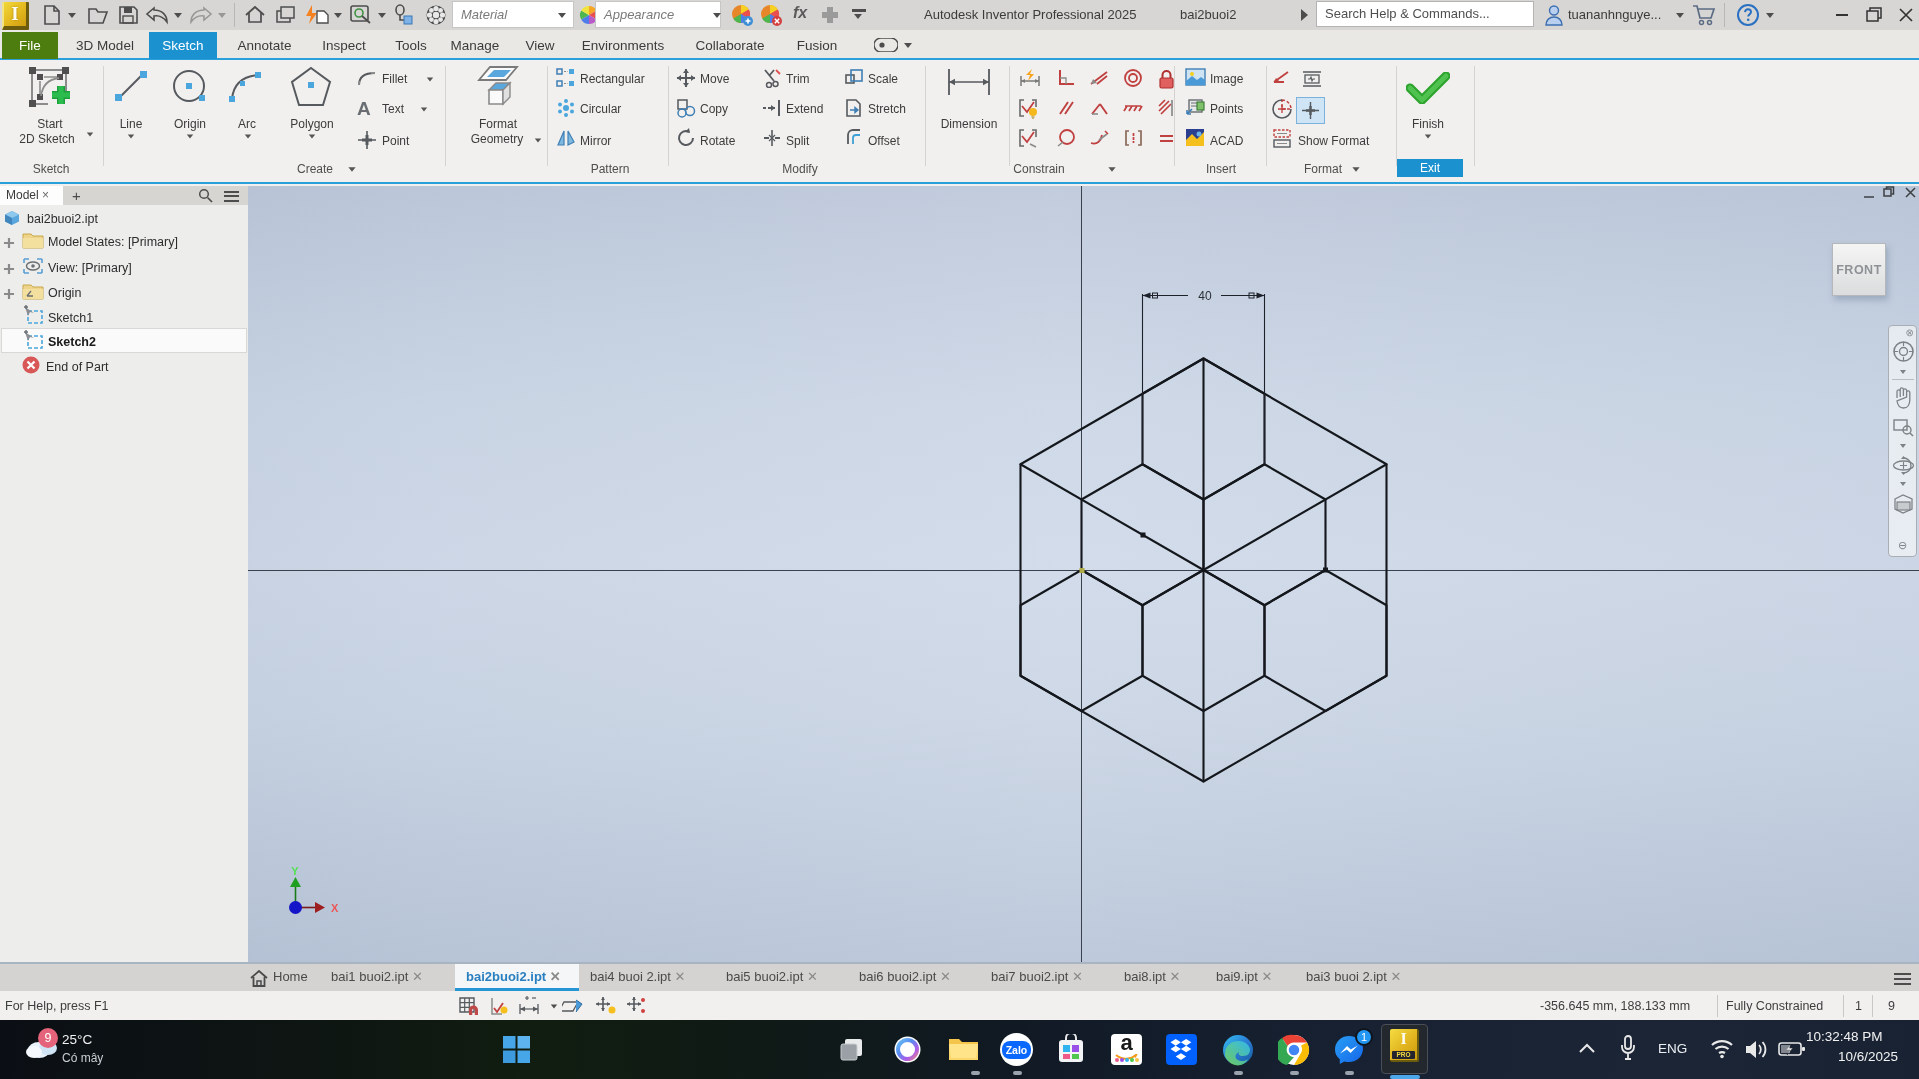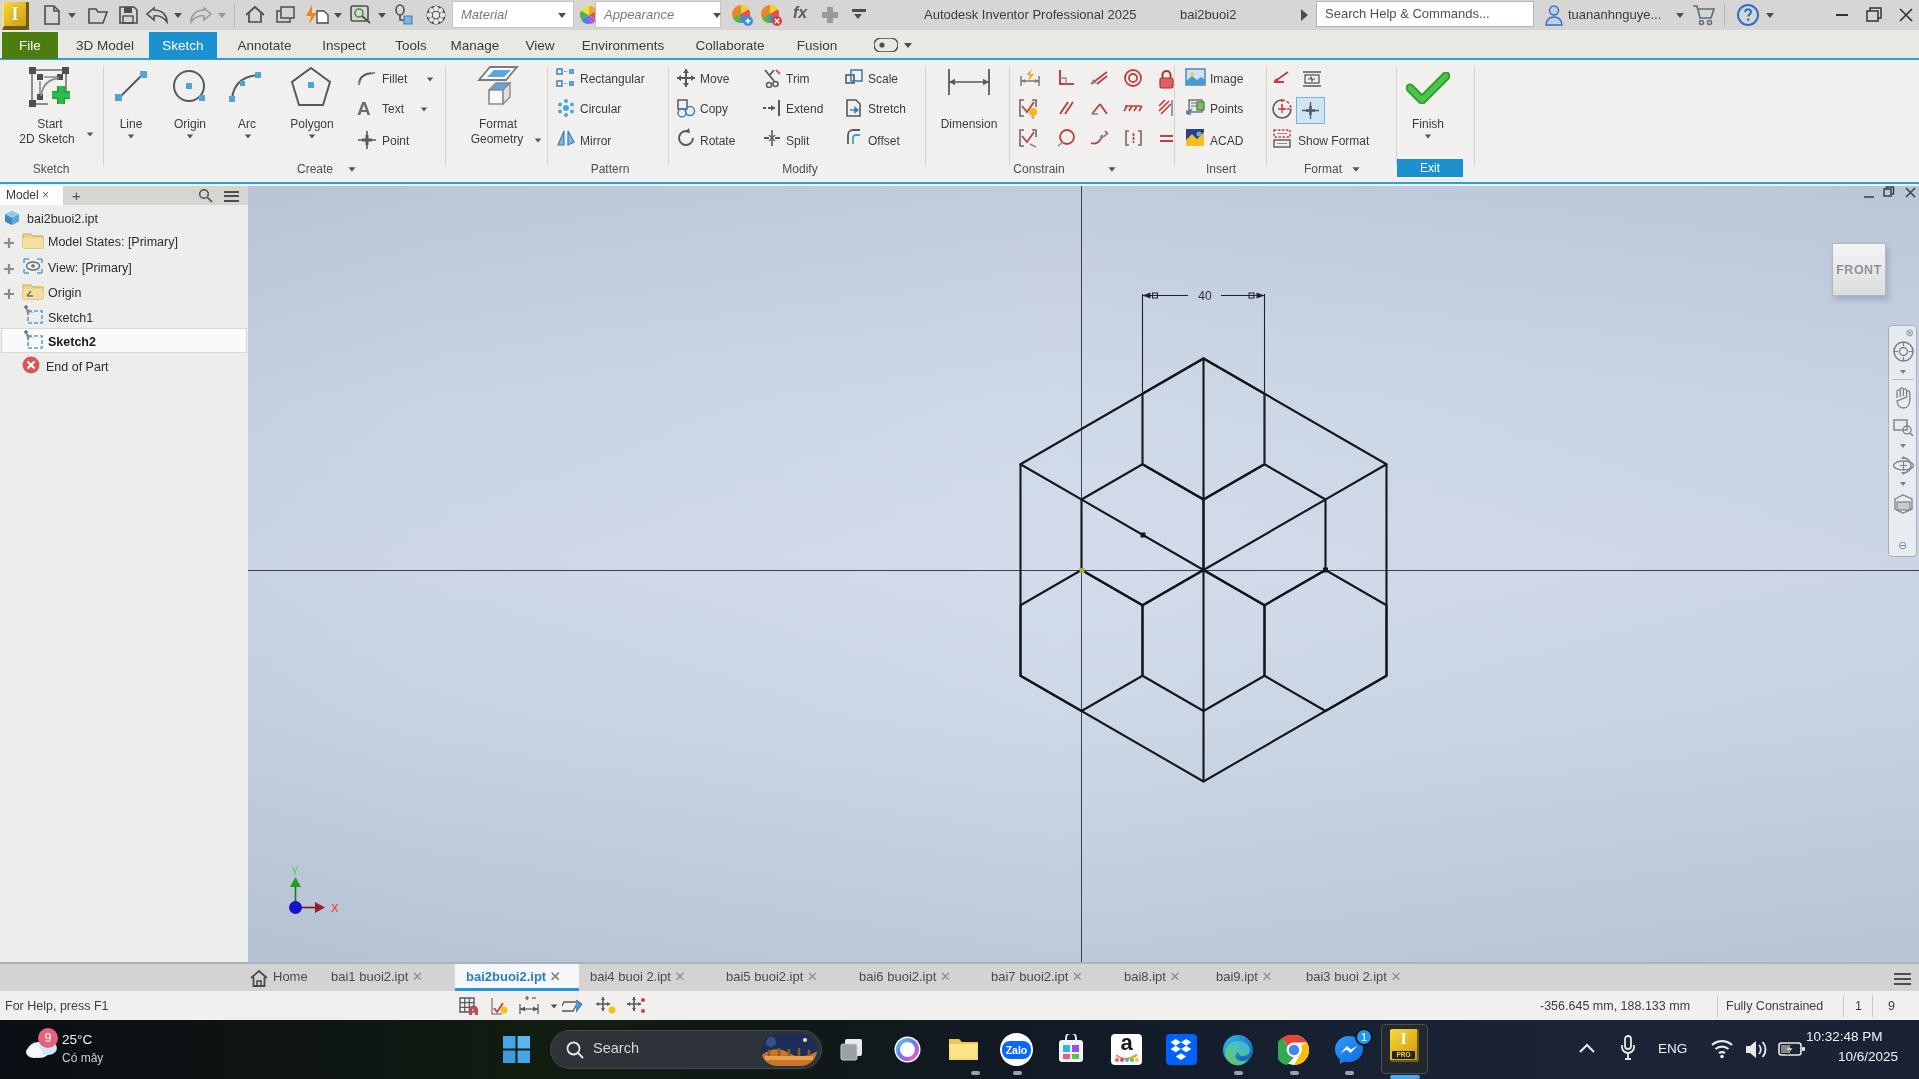--- a/index.html
+++ b/index.html
@@ -745,37 +745,20 @@
     <div class="abs" style="left:62px;top:12px;color:#f2f2f2;font-size:13.5px;">25°C</div>
     <div class="abs" style="left:62px;top:31px;color:#c9ced4;font-size:12px;">Có mây</div>
 
     <svg class="abs" style="left:503px;top:16px" width="27" height="27" viewBox="0 0 27 27">
         <rect x="0" y="0" width="12.5" height="12.5" fill="#46a6e8"></rect>
         <rect x="14.5" y="0" width="12.5" height="12.5" fill="#5db4ef"></rect>
         <rect x="0" y="14.5" width="12.5" height="12.5" fill="#3d9add"></rect>
         <rect x="14.5" y="14.5" width="12.5" height="12.5" fill="#46a6e8"></rect>
       </svg>
 
-    <div class="abs" style="left:550px;top:10px;width:272px;height:39px;background:#2e3339;border:1px solid #43484e;border-radius:20px;">
-      <svg class="abs" style="left:14px;top:9px" width="20" height="20" viewBox="0 0 20 20">
-          <circle cx="8.5" cy="8.5" r="6" fill="none" stroke="#e8e8e8" stroke-width="1.8"></circle>
-          <path d="M13 13l5 5" stroke="#e8e8e8" stroke-width="1.8"></path>
-        </svg>
-      <div class="abs" style="left:42px;top:9px;color:#d5d8db;font-size:14.5px;">Search</div>
-      <div class="abs" style="left:210px;top:3px;width:56px;height:32px;border-radius:16px;overflow:hidden;background:#1a2a52;">
-        <svg width="56" height="32" viewBox="0 0 56 32">
-            <rect width="56" height="32" fill="#1d2d5a"></rect>
-            <circle cx="10" cy="8" r="5" fill="#3a4f8a"></circle>
-            <path d="M0 22c8-8 20-9 28-3 8 5 20 4 28-2v15H0z" fill="#c8742a"></path>
-            <path d="M4 22h48v4H4z" fill="#e8a04a"></path>
-            <path d="M8 22v-6M18 22v-8M28 22v-7M38 22v-8M48 22v-6" stroke="#8a5a20" stroke-width="2.5"></path>
-            <circle cx="44" cy="6" r="2" fill="#f5e8a0"></circle>
-          </svg>
-      </div>
-    </div>
 
     <svg class="abs" style="left:838px;top:16px" width="27" height="27" viewBox="0 0 27 27">
         <rect x="7" y="3" width="17" height="17" rx="2" fill="#e8eaec"></rect>
         <rect x="3" y="8" width="16" height="16" rx="2" fill="#9aa0a6" stroke="#c8ccd0" stroke-width="1"></rect>
       </svg>
 
     <svg class="abs" style="left:893px;top:15px" width="29" height="29" viewBox="0 0 29 29">
         <defs>
           <linearGradient id="cop" x1="0" y1="0" x2="1" y2="1">
             <stop offset="0" stop-color="#6ad0f5"></stop>

